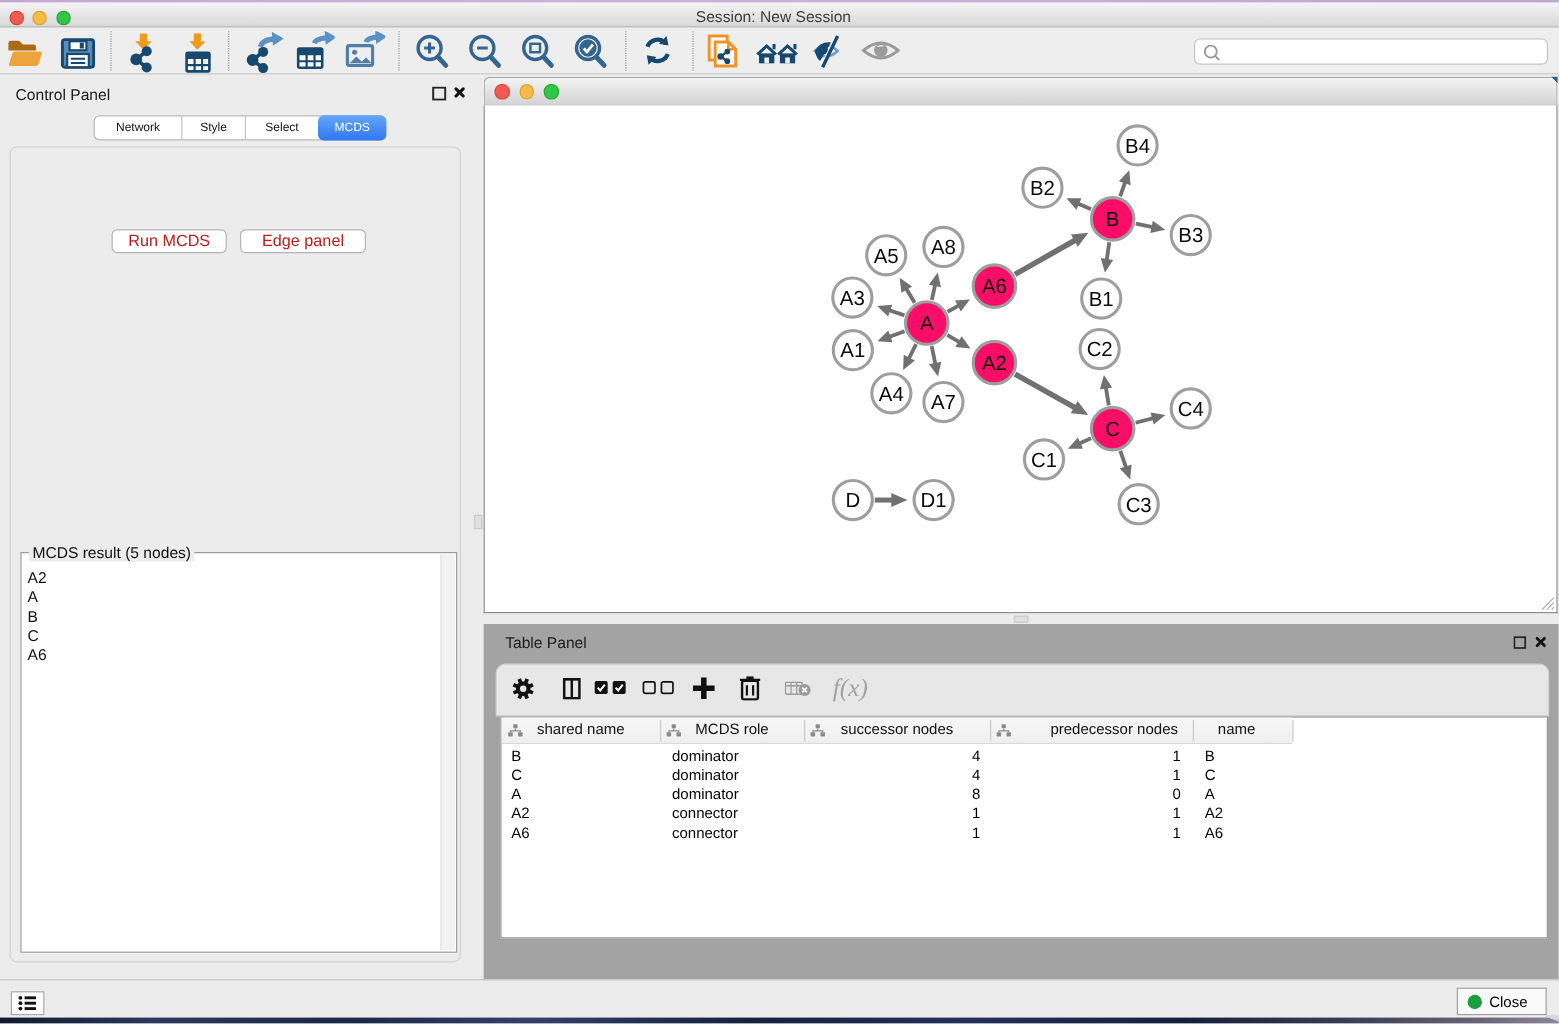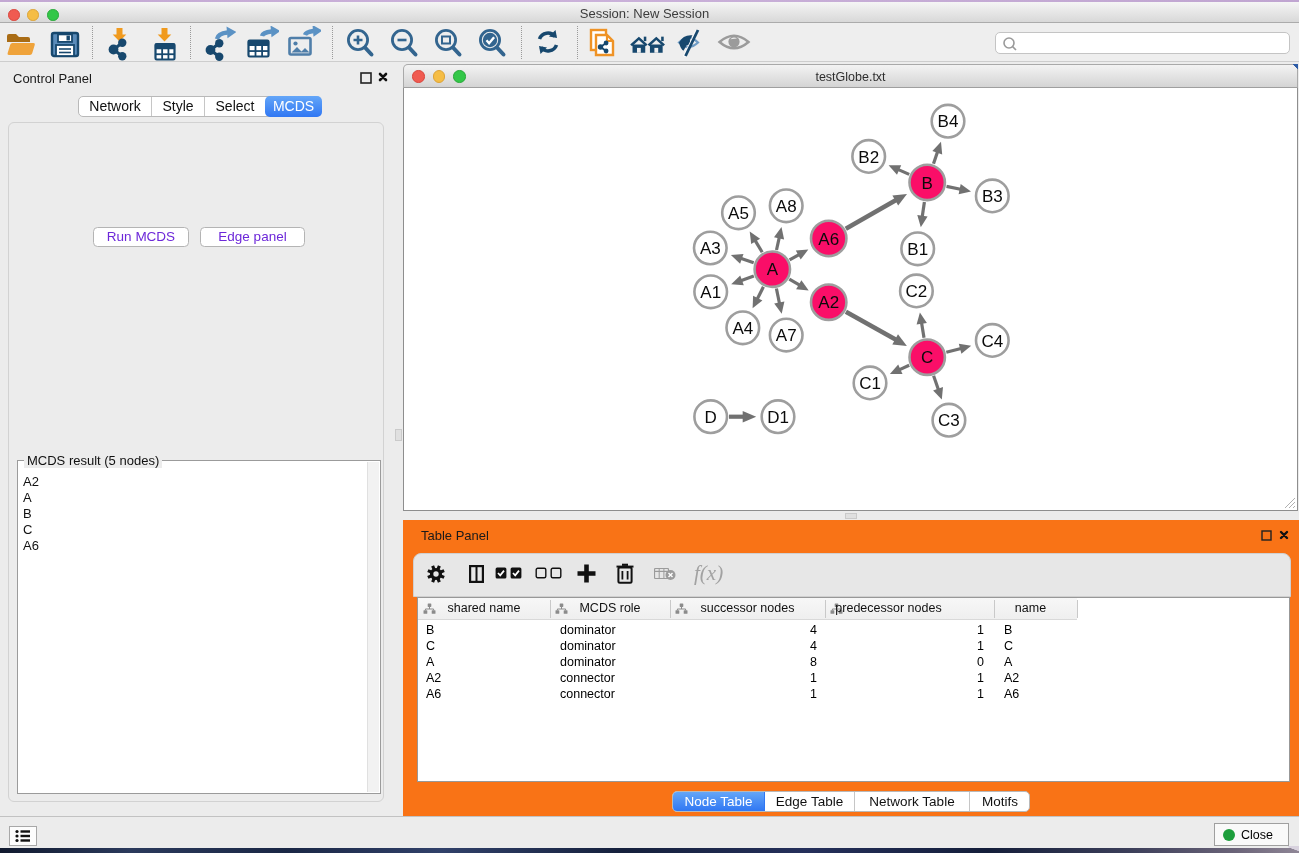--- a/index.html
+++ b/index.html
@@ -10,40 +10,40 @@
 .tl { position:absolute; top:7px; width:11.5px; height:11.5px; border-radius:50%; }
 #title-text { position:absolute; top:4px; left:-5px; width:100%; text-align:center; font-size:13px; color:#3c3c3c; }
 #toolbar { left:0; top:23px; width:1299px; height:39px; background:#eeeeee; border-bottom:1px solid #cdcdcd; }
 .tsep { position:absolute; top:3px; height:33px; width:0; border-left:1px dotted #9a9a9a; }
 .ticon { position:absolute; top:3px; }
 #searchbox { position:absolute; left:995px; top:9px; width:295px; height:22px; background:#fff; border:1px solid #c4c4c4; border-radius:5px; }
 #main { left:0; top:63px; width:1299px; height:753px; background:#ececec; }
 
 #cp-title { position:absolute; left:13px; top:8px; font-size:13px; color:#1a1a1a; }
 #cp-box { position:absolute; left:8px; top:59px; width:376px; height:680px; border:1px solid #d2d2d2; border-radius:6px; background:#ececec; }
-#cp-tabs { position:absolute; left:78px; top:33px; width:243px; height:21px; background:#fff; border:1px solid #b9b9b9; border-radius:5px; font-size:14px; }
+#cp-tabs { position:absolute; left:78px; top:33px; width:243px; height:21px; background:#fff; border:1px solid #b9b9b9; border-radius:5px; font-size:10px; }
 .cptab { position:absolute; top:0; height:19px; line-height:19px; text-align:center; color:#111; border-right:1px solid #c6c6c6; }
 #cp-mcds { position:absolute; left:186px; top:-1px; width:57px; height:21px; background:linear-gradient(#64a6f8,#3077f3); color:#fff; border-radius:5px; text-align:center; line-height:21px; }
 #opt-label { position:absolute; left:0; top:74px; width:392px; text-align:center; font-size:13.5px; color:#111; }
 #cp-select { position:absolute; left:43px; top:95px; width:311px; height:20px; background:#fff; border:1px solid #b4b4b4; border-radius:4.5px; font-size:13.5px; color:#111; line-height:18px; padding-left:13px; }
 #cp-stepper { position:absolute; right:-1px; top:-1px; width:17px; height:20px; border-radius:4.5px; background:linear-gradient(#6aa9f9,#2e76f3); }
-.cbtn { position:absolute; top:128px; height:20px; background:#fff; border:1px solid #b4b4b4; border-radius:4.5px; font-size:13.5px; color:#6d28d9; text-align:center; line-height:18px;margin-top:36px; }
+.cbtn { position:absolute; top:128px; height:20px; background:#fff; border:1px solid #b4b4b4; border-radius:4.5px; font-size:13.5px; color:#b91c1c; text-align:center; line-height:18px; }
 #mcds-group { position:absolute; left:17px; top:397px; width:364px; height:334px; border:1px solid #9b9b9b; background:#fff; }
 #mcds-label { position:absolute; left:6px; top:-8px; background:#ececec; padding:0 3px; font-size:13px; color:#111; }
 #mcds-list { position:absolute; left:1px; top:1px; right:13px; bottom:1px; font-size:13px; color:#111; padding:12px 0 0 4px; line-height:16px; }
 #mcds-scroll { position:absolute; right:1px; top:1px; width:12px; bottom:1px; background:#f2f2f2; border-left:1px solid #e0e0e0; }
 
 #netwin { position:absolute; left:403px; top:1px; width:895px; height:447px; }
 #net-titlebar { position:absolute; left:0; top:0; width:100%; height:24px; background:linear-gradient(#f3f3f3,#d4d4d4); border:1px solid #a9a9a9; border-bottom:1px solid #9f9f9f; border-radius:5px 5px 0 0; }
 #net-content { position:absolute; left:0; top:24px; width:100%; height:423px; background:#fff; border:1px solid #8e8e8e; border-top:none; }
 .ntl { position:absolute; top:5px; width:12.5px; height:12.5px; border-radius:50%; }
 #net-title-text { position:absolute; top:5px; left:0; width:100%; text-align:center; font-size:12.5px; color:#2e2e2e; }
 #corner-tr { position:absolute; right:-1px; top:-1px; width:9px; height:9px; background:linear-gradient(225deg, #2e5ca6 28%, transparent 30%); }
 
-#tablepanel { position:absolute; left:403px; top:457px; width:896px; height:296px; background:#f97316; }
+#tablepanel { position:absolute; left:403px; top:457px; width:896px; height:296px; background:#a3a3a3; }
 #tp-title { position:absolute; left:18px; top:8px; font-size:13px; color:#1a1a1a; }
 #tp-toolbar { position:absolute; left:10px; top:33px; right:8px; height:44px; background:#e7e7e7; border:1px solid #d0d0d0; border-radius:8px 8px 0 0; }
 #tp-table { position:absolute; left:14px; top:77px; right:9px; height:185px; background:#fff; border:1px solid #989898; }
 #tp-header { position:absolute; left:0; top:0; width:659px; height:22px; background:linear-gradient(#f7f7f7,#efefef); border-bottom:1px solid #d9d9d9; font-size:12.5px; color:#111; }
 .th-sep { position:absolute; top:2px; height:18px; border-left:1px solid #c9c9c9; }
 .th-label { position:absolute; top:3px; text-align:center; }
 .td { position:absolute; font-size:12.5px; color:#000; height:16px; line-height:16px; }
 #tp-tabs { position:absolute; left:269px; top:271px; width:358px; height:21px; background:#fff; border:1px solid #b9b9b9; border-radius:5px; font-size:13.5px; }
 
 #statusbar { left:0; top:816px; width:1299px; height:33px; background:#ececec; border-top:1px solid #c2c2c2; }
@@ -212,21 +212,20 @@
   <div id="mcds-group">
     <div id="mcds-label">MCDS result (5 nodes)</div>
     <div id="mcds-list">A2<br>A<br>B<br>C<br>A6</div>
     <div id="mcds-scroll"></div>
   </div>
   <div id="netwin">
     <div id="net-titlebar">
       <div class="ntl" style="left:8px;background:#f05b51;border:0.5px solid #d9453c;"></div>
       <div class="ntl" style="left:28.5px;background:#f5bd45;border:0.5px solid #dca338;"></div>
       <div class="ntl" style="left:49px;background:#33c748;border:0.5px solid #27a839;"></div>
-      <div id="net-title-text">testGlobe.txt</div>
       <div id="corner-tr"></div>
     </div>
     <div id="net-content">
       <svg width="893" height="421" viewBox="0 0 893 421" font-family="Liberation Sans, sans-serif">
 <line x1="349.8" y1="188.0" x2="336.1" y2="193.0" stroke="#717171" stroke-width="3.2"></line>
 <polygon points="327.2,196.3 336.2,187.4 339.8,197.2" fill="#717171"></polygon>
 <line x1="349.7" y1="174.8" x2="335.9" y2="170.1" stroke="#717171" stroke-width="3.2"></line>
 <polygon points="326.9,167.1 339.5,165.9 336.1,175.7" fill="#717171"></polygon>
 <line x1="358.2" y1="164.3" x2="350.6" y2="151.6" stroke="#717171" stroke-width="3.2"></line>
 <polygon points="345.7,143.5 356.1,150.7 347.2,156.0" fill="#717171"></polygon>
@@ -392,21 +391,21 @@
               <path d="M6.5 4 v2 M2.4 7.2 v-1.2 h8.2 v1.2" fill="none" stroke="#8b8b8b" stroke-width="1"></path>
             </svg></div>
           <div class="th-label" style="left:252px;width:155px;">successor nodes</div>
         <div class="th-sep" style="left:407px"></div>
         <div style="position:absolute;left:412px;top:5px;"><svg width="13" height="12" viewBox="0 0 13 12">
               <rect x="4.7" y="0.5" width="3.6" height="3.4" rx="0.6" fill="#8b8b8b"></rect>
               <rect x="0.5" y="7.2" width="3.8" height="3.6" rx="0.6" fill="#8b8b8b"></rect>
               <rect x="8.7" y="7.2" width="3.8" height="3.6" rx="0.6" fill="#8b8b8b"></rect>
               <path d="M6.5 4 v2 M2.4 7.2 v-1.2 h8.2 v1.2" fill="none" stroke="#8b8b8b" stroke-width="1"></path>
             </svg></div>
-          <div class="th-label" style="left:386px;width:169px;">predecessor nodes</div>
+          <div class="th-label" style="left:426px;width:169px;">predecessor nodes</div>
         <div class="th-sep" style="left:576px"></div>
         <div class="th-label" style="left:576px;width:73px;">name</div>
         <div class="th-sep" style="left:659px"></div>
       </div>
       <div class="td" style="left:8px;top:24px;">B</div>
         <div class="td" style="left:142px;top:24px;">dominator</div>
         <div class="td" style="left:300px;top:24px;width:99px;text-align:right;">4</div>
         <div class="td" style="left:466px;top:24px;width:100px;text-align:right;">1</div>
         <div class="td" style="left:586px;top:24px;">B</div>
         <div class="td" style="left:8px;top:40px;">C</div>
@@ -423,26 +422,20 @@
         <div class="td" style="left:142px;top:72px;">connector</div>
         <div class="td" style="left:300px;top:72px;width:99px;text-align:right;">1</div>
         <div class="td" style="left:466px;top:72px;width:100px;text-align:right;">1</div>
         <div class="td" style="left:586px;top:72px;">A2</div>
         <div class="td" style="left:8px;top:88px;">A6</div>
         <div class="td" style="left:142px;top:88px;">connector</div>
         <div class="td" style="left:300px;top:88px;width:99px;text-align:right;">1</div>
         <div class="td" style="left:466px;top:88px;width:100px;text-align:right;">1</div>
         <div class="td" style="left:586px;top:88px;">A6</div>
     </div>
-    <div id="tp-tabs">
-      <div class="cptab" style="left:0;width:92px;background:linear-gradient(#64a6f8,#3077f3);color:#fff;border-radius:4px 0 0 4px;border-right:1px solid #3077f3;">Node Table</div>
-      <div class="cptab" style="left:92px;width:90px;">Edge Table</div>
-      <div class="cptab" style="left:182px;width:115px;">Network Table</div>
-      <div class="cptab" style="left:297px;width:60px;border-right:none;">Motifs</div>
-    </div>
   </div>
 </div>
 <div class="abs" id="statusbar">
   <div id="sb-btn">
       <svg width="26" height="18" viewBox="0 0 26 18" style="position:absolute;left:0;top:0">
         <circle cx="7" cy="4.5" r="1.6" fill="#111"></circle>
         <circle cx="7" cy="9" r="1.6" fill="#111"></circle>
         <circle cx="7" cy="13.5" r="1.6" fill="#111"></circle>
         <rect x="10.5" y="3.3" width="9.5" height="2.4" fill="#111"></rect>
         <rect x="10.5" y="7.8" width="9.5" height="2.4" fill="#111"></rect>

